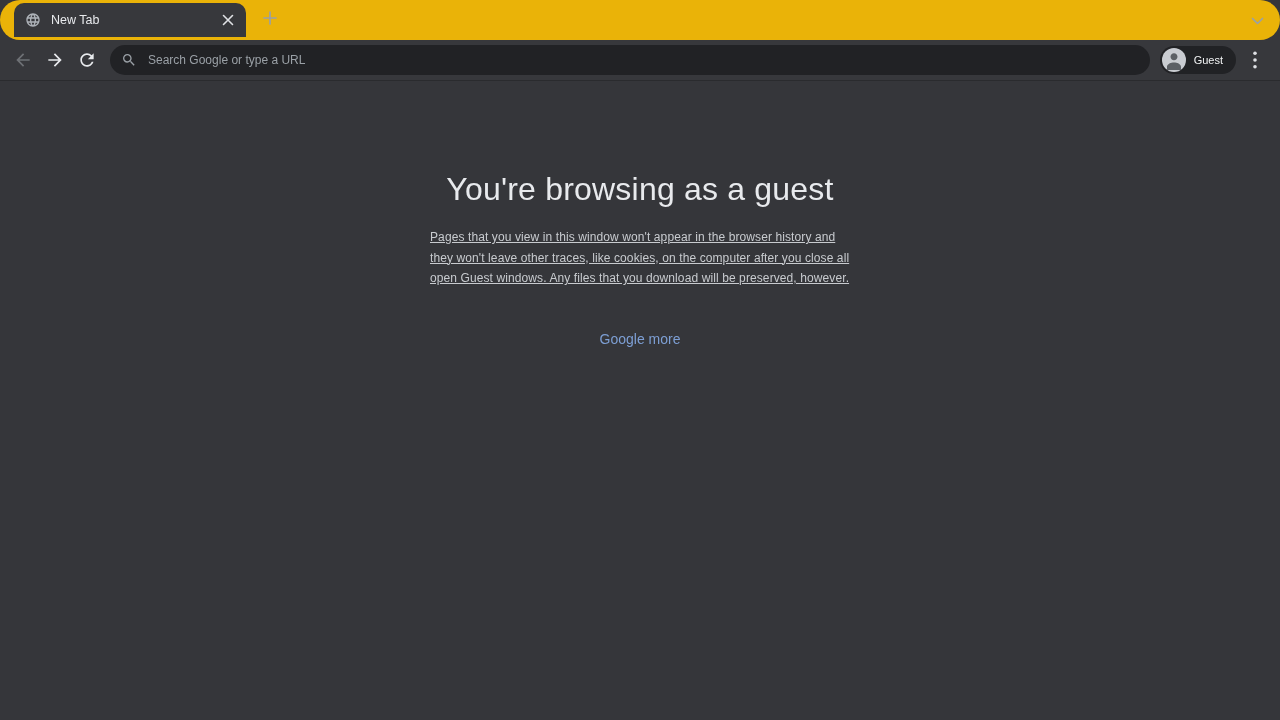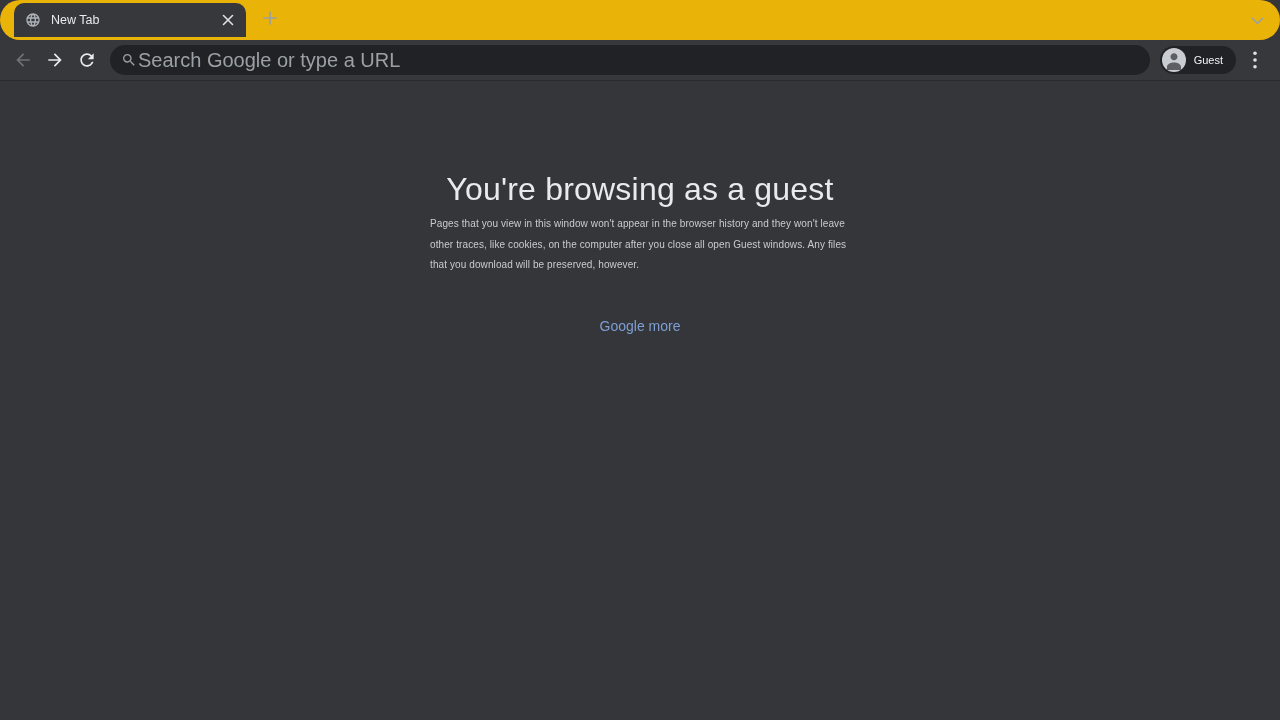--- a/index.html
+++ b/index.html
@@ -93,23 +93,23 @@
     align-items: center;
     margin-left: 6px;
     padding: 0 14px 0 11px;
   }
   .omnibox input {
     flex: 1 1 auto;
     background: transparent;
     border: none;
     outline: none;
     color: #bef264;
-    font-size: 20px;
+    font-size: 12px;
     font-family: "Liberation Sans", "DejaVu Sans", sans-serif;
-    margin-left: 1px;
+    margin-left: 11px;
   }
   .omnibox input::placeholder { color: #9aa0a6; opacity: 1; }
   .profile-chip {
     flex: 0 0 auto;
     height: 28px;
     background: #212225;
     border: none;
     border-radius: 14px;
     display: flex;
     align-items: center;
@@ -147,26 +147,27 @@
     text-align: center;
   }
   .guest-heading {
     color: #e8eaed;
     font-size: 32px;
     font-weight: 400;
     letter-spacing: 0.2px;
     line-height: 36px;
   }
   .guest-body {
-    margin-top: 7px;
+    margin-top: 20px;
     color: #c8cbcf;
-    font-size: 10px;
+    font-size: 12px;
     line-height: 20.5px;
     text-align: left;
     letter-spacing: 0.1px;
+    text-decoration: underline;
   }
   .guest-link {
     display: inline-block;
     margin-top: 42px;
     color: #7d9fd4;
     font-size: 14px;
     font-weight: 500;
     text-decoration: none;
     cursor: pointer;
   }

